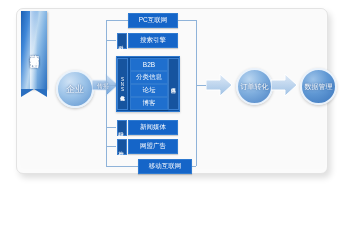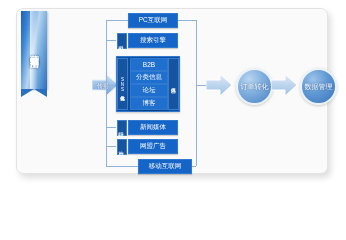--- a/index.html
+++ b/index.html
@@ -88,20 +88,23 @@
 <div class="stage">
 
   <div class="card"></div>
   <div class="card-inner"></div>
 
   <div class="ribbon">
     <div class="ribbon-sheen"></div>
     <div class="ribbon-text">营销布局图</div>
   </div>
 
+  <div class="circle c-ent">
+    <span>企业</span>
+  </div>
 
   <div class="arrow a1">
     <svg width="26" height="22" viewBox="0 0 26 22">
       <defs>
         <linearGradient id="ag1" x1="0" y1="0" x2="0" y2="1">
           <stop offset="0" stop-color="#cfe0f3"></stop>
           <stop offset="45" stop-color="#6fa2d8"></stop>
           <stop offset="1" stop-color="#3f7cc4"></stop>
         </linearGradient>
       </defs>

